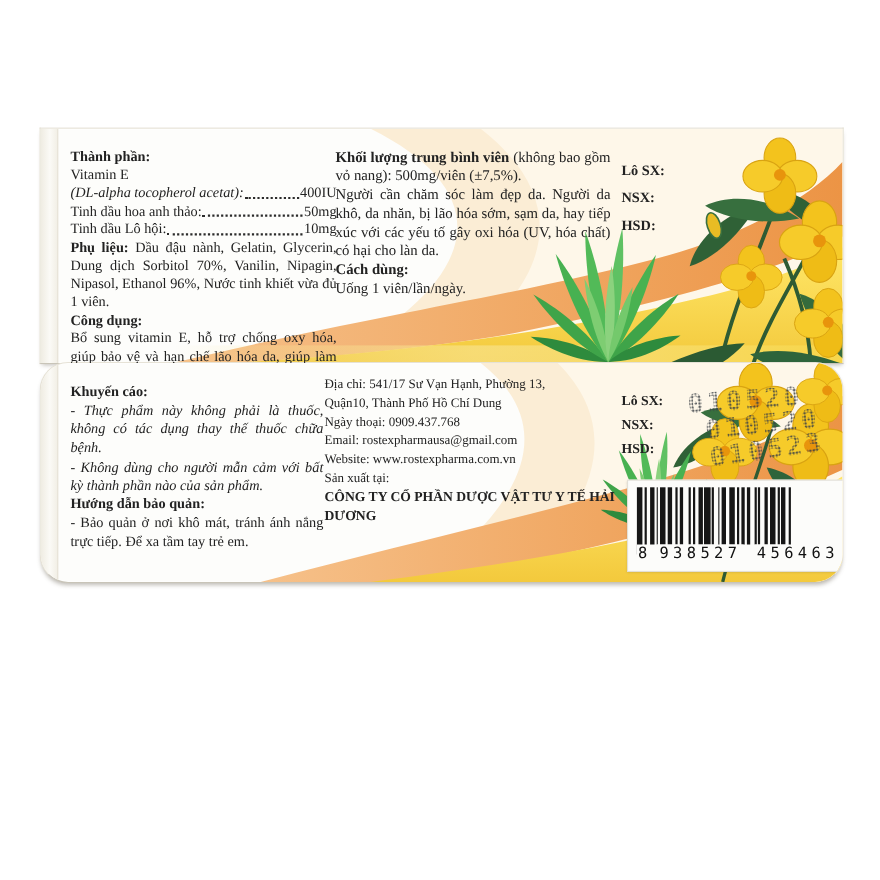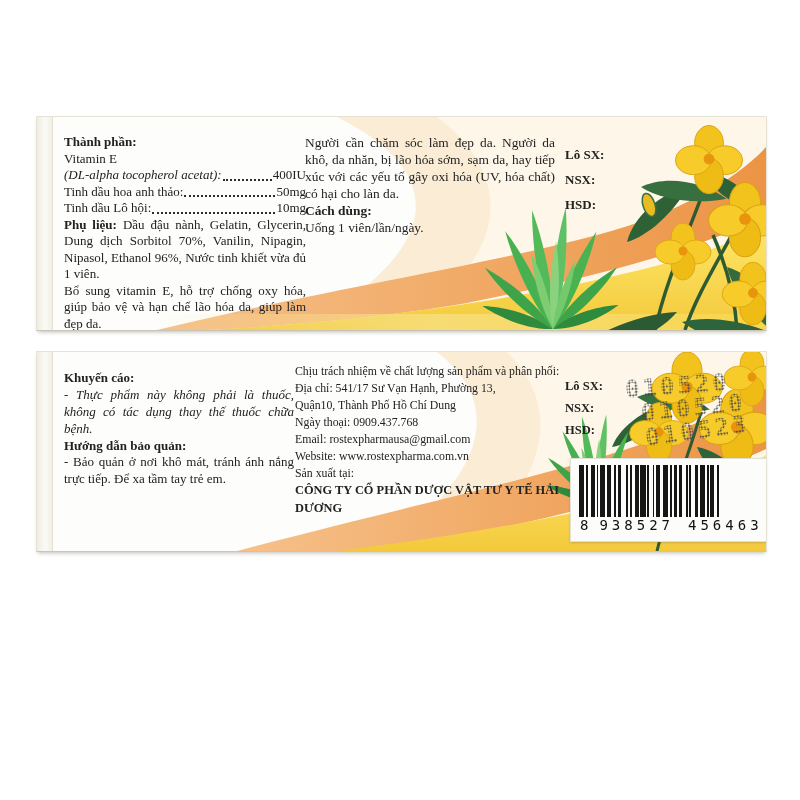--- a/index.html
+++ b/index.html
@@ -4,21 +4,21 @@
 <style>
   html,body{margin:0;padding:0;width:800px;height:800px;background:#ffffff;overflow:hidden;}
   body{font-family:"Liberation Serif","DejaVu Serif",serif;color:#222;-webkit-font-smoothing:antialiased;}
   .scene{position:relative;width:800px;height:800px;background:#fff;}
 
   .panel{position:absolute;left:36px;width:729px;background:#fdfdfb;
          border:1px solid #e6e2d6;border-bottom-color:#c8c4b8;
          box-shadow:0 3px 4px -2px rgba(110,105,90,.45), inset 0 0 0 1px rgba(255,255,255,.6);
          overflow:hidden;}
   .panel-top{top:116px;height:213px;}
-  .panel-bottom{top:351px;height:199px;}
+  .panel-bottom{top:329px;height:199px;border-radius:26px;}
   .panel::before{content:"";position:absolute;left:0;top:0;bottom:0;width:15px;
          background:linear-gradient(90deg,#efece2,#fbfaf6 55%,#f2efe6);
          border-right:1px solid #e3dfd2;z-index:3;}
   .bg{position:absolute;inset:0;width:100%;height:100%;z-index:0;}
 
   .col{position:absolute;z-index:4;}
   .h{font-weight:bold;}
   .it{font-style:italic;}
   .just{text-align:justify;}
 
@@ -141,24 +141,26 @@
         <span>Tinh dầu hoa anh thảo:</span>
         <span class="leader"></span>
         <span>50mg</span>
       </div>
       <div class="dotrow">
         <span>Tinh dầu Lô hội:</span>
         <span class="leader"></span>
         <span>10mg</span>
       </div>
       <div class="just"><span class="h">Phụ liệu:</span><span> Dầu đậu nành, Gelatin, Glycerin, Dung dịch Sorbitol 70%, Vanilin, Nipagin, Nipasol, Ethanol 96%, Nước tinh khiết vừa đủ 1 viên.</span></div>
+      <div class="h">Công dụng:</div>
       <div class="just">Bổ sung vitamin E, hỗ trợ chống oxy hóa, giúp bảo vệ và hạn chế lão hóa da, giúp làm đẹp da.</div>
     </div>
 
     <div class="col col-usage">
+      <div class="just"><span class="h">Khối lượng trung bình viên</span><span> (không bao gồm vỏ nang): 500mg/viên (±7,5%).</span></div>
       <div class="just">Người cần chăm sóc làm đẹp da. Người da khô, da nhăn, bị lão hóa sớm, sạm da, hay tiếp xúc với các yếu tố gây oxi hóa (UV, hóa chất) có hại cho làn da.</div>
       <div class="h">Cách dùng:</div>
       <div>Uống 1 viên/lần/ngày.</div>
     </div>
 
     <div class="col labels-col labels-top">
       <div class="lbl">Lô SX:</div>
       <div class="lbl">NSX:</div>
       <div class="lbl">HSD:</div>
     </div>
@@ -181,26 +183,26 @@
         <use href="#flower" transform="translate(715,25) scale(1.0)"></use>
       </g>
       <g>
         <use href="#aloe" transform="translate(560,150) scale(0.85)"></use>
       </g>
     </svg>
 
     <div class="col col-warning">
       <div class="h">Khuyến cáo:</div>
       <div class="it just">- Thực phẩm này không phải là thuốc, không có tác dụng thay thế thuốc chữa bệnh.</div>
+      <div class="it just gap">- Không dùng cho người mẫn cảm với bất kỳ thành phần nào của sản phẩm.</div>
       <div class="h">Hướng dẫn bảo quản:</div>
       <div class="just">- Bảo quản ở nơi khô mát, tránh ánh nắng trực tiếp. Để xa tầm tay trẻ em.</div>
     </div>
 
     <div class="col col-company">
-      <div>Chịu trách nhiệm về chất lượng sản phẩm và phân phối:</div>
       <div>Địa chỉ: 541/17 Sư Vạn Hạnh, Phường 13,</div>
       <div>Quận10, Thành Phố Hồ Chí Dung</div>
       <div>Ngày thoại: 0909.437.768</div>
       <div>Email: rostexpharmausa@gmail.com</div>
       <div>Website: www.rostexpharma.com.vn</div>
       <div>Sản xuất tại:</div>
       <div class="company-name">CÔNG TY CỔ PHẦN DƯỢC VẬT TƯ Y TẾ HẢI DƯƠNG</div>
 
     </div>
 

